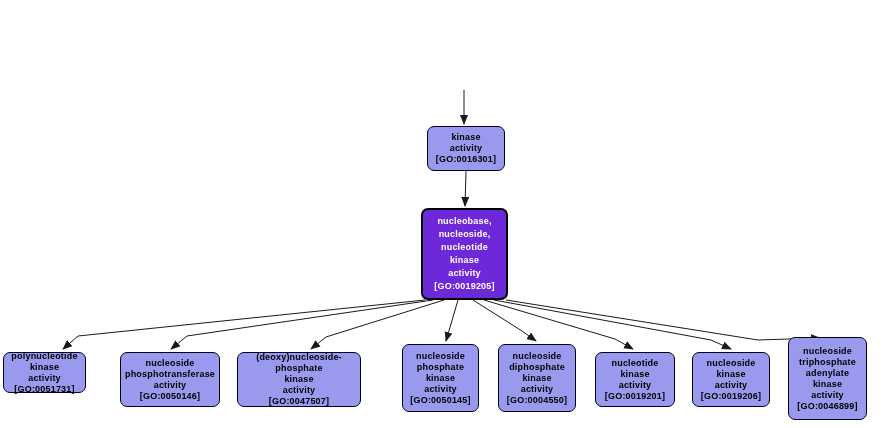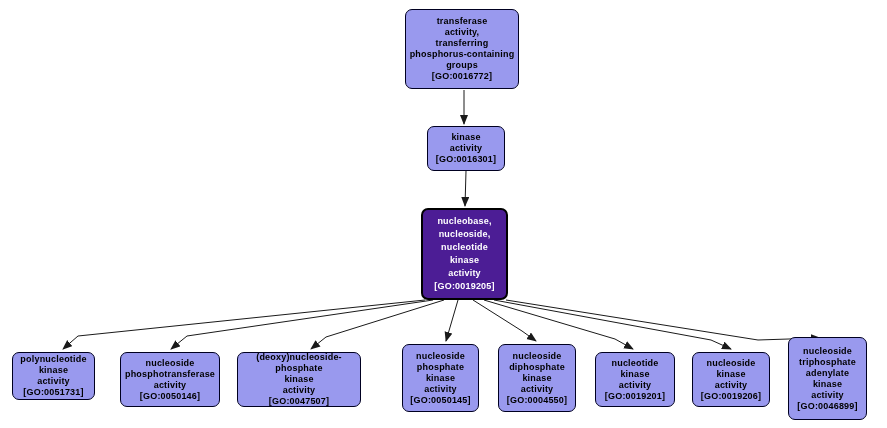--- a/index.html
+++ b/index.html
@@ -24,21 +24,21 @@
     border-radius: 7px;
     color: #000000;
     font-size: 9px;
     font-weight: bold;
     line-height: 11px;
     cursor: pointer;
     z-index: 2;
   }
   .node .label { white-space: pre-line; width: 100%; letter-spacing: 0.2px; }
   .node.selected {
-    background: #4c1d95;
+    background: #6d28d9;
     color: #ffffff;
     border: 2px solid #000000;
     line-height: 13px;
   }
 </style>
 </head>
 <body>
 
 <div class="canvas">
 
@@ -55,45 +55,37 @@
       <polyline points="433,300 187,336 171,349" marker-end="url(#arr)"></polyline>
       <polyline points="444,300 326,337 311,349" marker-end="url(#arr)"></polyline>
       <polyline points="458,300 446,341" marker-end="url(#arr)"></polyline>
       <polyline points="473,300 522,331 536,341" marker-end="url(#arr)"></polyline>
       <polyline points="484,300 615,339 633,349" marker-end="url(#arr)"></polyline>
       <polyline points="494,300 711,340 731,349" marker-end="url(#arr)"></polyline>
       <polyline points="506,300 758,340 820,338" marker-end="url(#arr)"></polyline>
     </g>
   </svg>
 
-  <div class="node" style="left:405px; top:9px;  width:114px; height:80px;">
-    <span class="label">transferase
-activity,
-transferring
-phosphorus-containing
-groups
-[GO:0016772]</span>
-  </div>
 
   <div class="node" style="left:427px; top:126px; width:78px; height:45px;">
     <span class="label">kinase
 activity
 [GO:0016301]</span>
   </div>
 
   <div class="node selected" style="left:421px; top:208px; width:87px; height:92px;">
     <span class="label">nucleobase,
 nucleoside,
 nucleotide
 kinase
 activity
 [GO:0019205]</span>
   </div>
 
-  <div class="node" style="left:12px;  top:352px; width:83px;  height:48px;">
+  <div class="node" style="left:3px;  top:352px; width:83px;  height:41px;">
     <span class="label">polynucleotide
 kinase
 activity
 [GO:0051731]</span>
   </div>
 
   <div class="node" style="left:120px; top:352px; width:100px; height:55px;">
     <span class="label">nucleoside
 phosphotransferase
 activity

